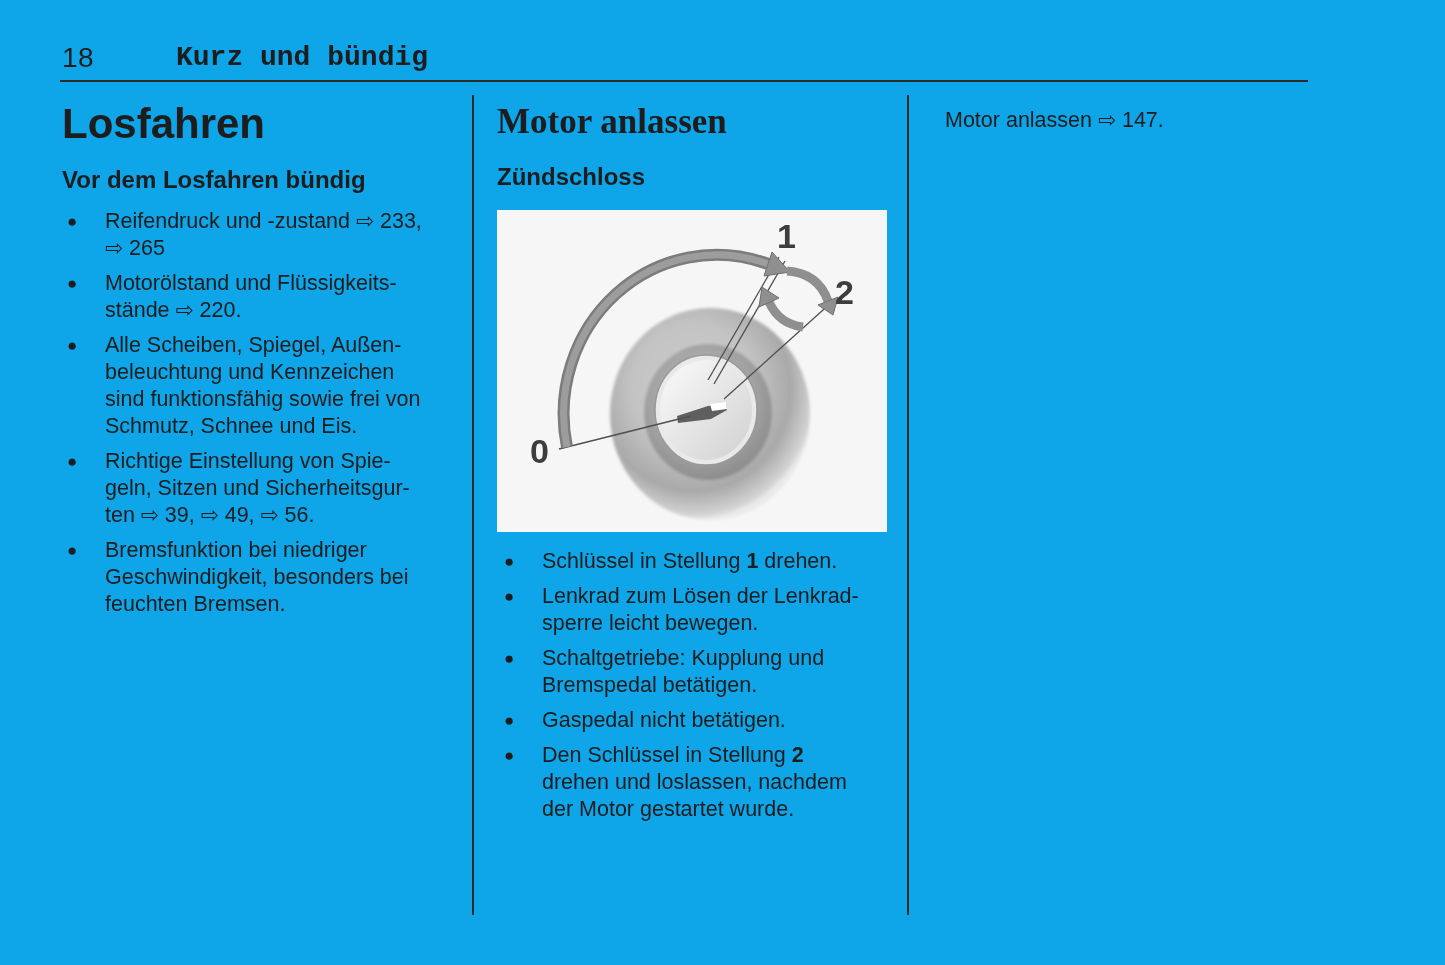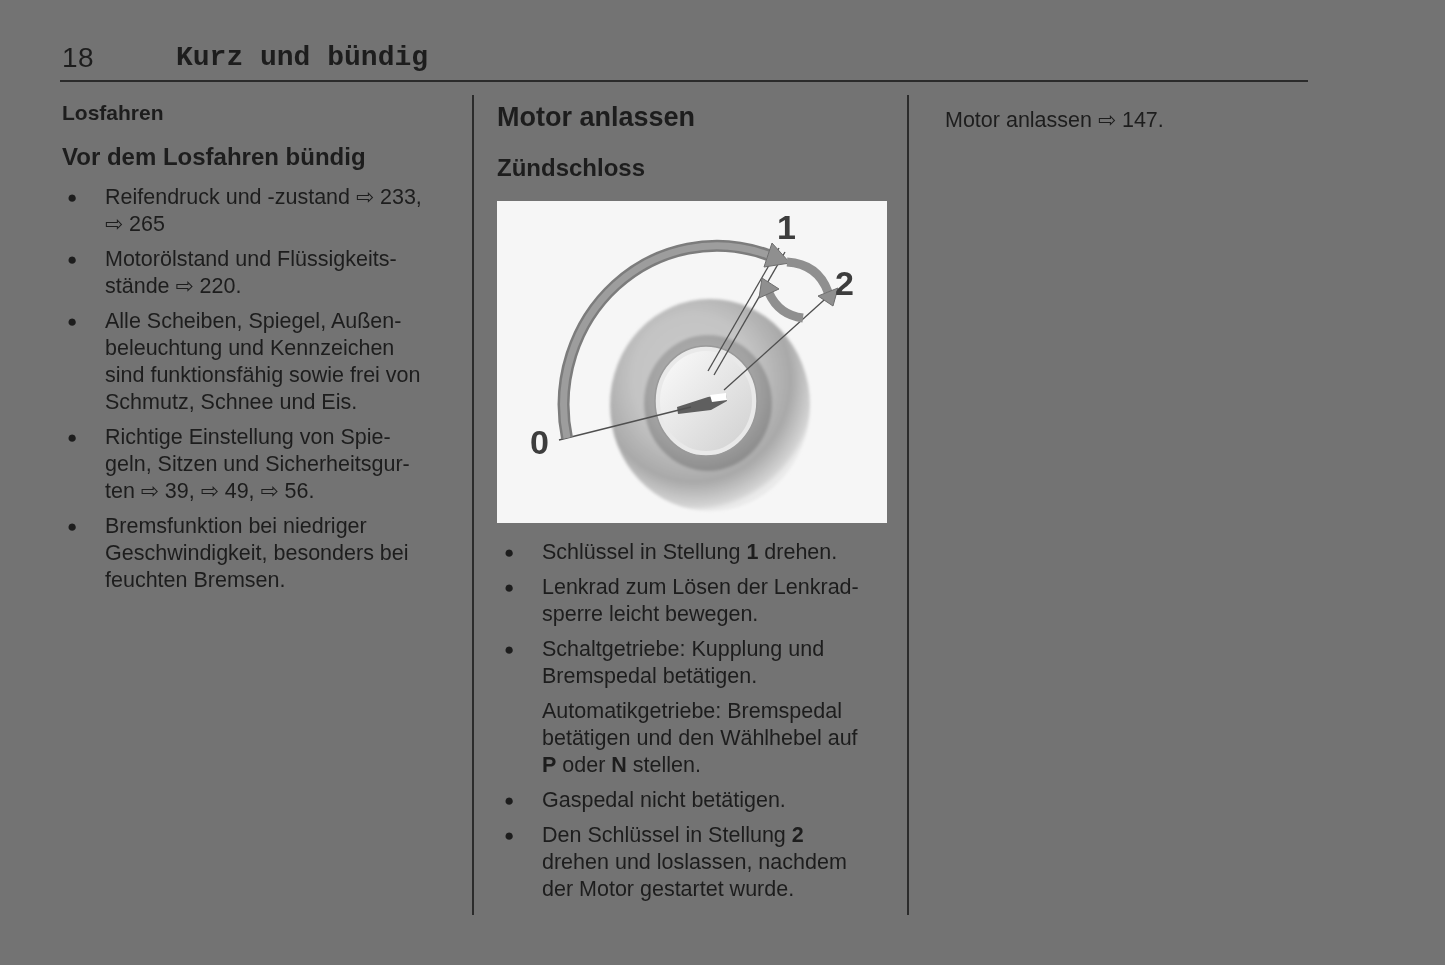--- a/index.html
+++ b/index.html
@@ -1,19 +1,19 @@
 <!DOCTYPE html>
 <html><head>
 <meta charset="utf-8">
 <style>
   html,body{margin:0;padding:0;background:#ffffff;}
   .page{
     position:relative;
     width:1445px;height:965px;
-    background:#737373;
+    background:#0ea5e9;
     font-family:"Liberation Sans","DejaVu Sans",sans-serif;
     color:#1d1d1d;
     overflow:hidden;
   }
   
   .pagenum{
     position:absolute;left:62px;top:42px;
     font-size:28px;font-weight:400;letter-spacing:.5px;
   }
   .chapter{
@@ -28,23 +28,23 @@
     position:absolute;top:95px;height:820px;width:2px;background:#2b2b2b;
   }
   .v1{left:472px;}
   .v2{left:907px;}
   
   .col{position:absolute;top:95px;}
   .col1{left:62px;width:400px;}
   .col2{left:497px;width:396px;}
   .col3{left:933px;width:400px;}
   .col h1{
-    font-size:21px;font-weight:700;margin:6px 0 20px 0;line-height:1.1;
-  }
-  .col2 h1{font-size:27px;margin:8px 0 22px 0;}
+    font-size:42px;font-weight:700;margin:6px 0 20px 0;line-height:1.1;
+  }
+  .col2 h1{font-size:35px;margin:8px 0 22px 0;font-family:Liberation Serif, serif;}
   .col h2{
     font-size:24px;font-weight:700;margin:0 0 14px 0;line-height:1.1;
   }
   .col2 h2{margin:0 0 20px 0;}
   
   .list{font-size:21.5px;line-height:27px;}
   .col1 .list{padding-left:5px;}
   .col2 .list{padding-left:7px;margin-top:16px;}
   .li{display:flex;align-items:flex-start;margin:0 0 8px 0;}
   .li .marker{
@@ -177,24 +177,20 @@
         </div>
         <div class="li">
           <span class="marker">●</span>
           <span class="txt">Lenkrad zum Lösen der Lenkrad-<br>sperre leicht bewegen.</span>
         </div>
         <div class="li">
           <span class="marker">●</span>
           <span class="txt">Schaltgetriebe: Kupplung und<br>Bremspedal betätigen.</span>
         </div>
         <div class="li">
-          <span class="marker"></span>
-          <span class="txt">Automatikgetriebe: Bremspedal<br>betätigen und den Wählhebel auf<br><b>P</b> oder <b>N</b> stellen.</span>
-        </div>
-        <div class="li">
           <span class="marker">●</span>
           <span class="txt">Gaspedal nicht betätigen.</span>
         </div>
         <div class="li">
           <span class="marker">●</span>
           <span class="txt">Den Schlüssel in Stellung <b>2</b><br>drehen und loslassen, nachdem<br>der Motor gestartet wurde.</span>
         </div>
       </div>
   </section>
 

